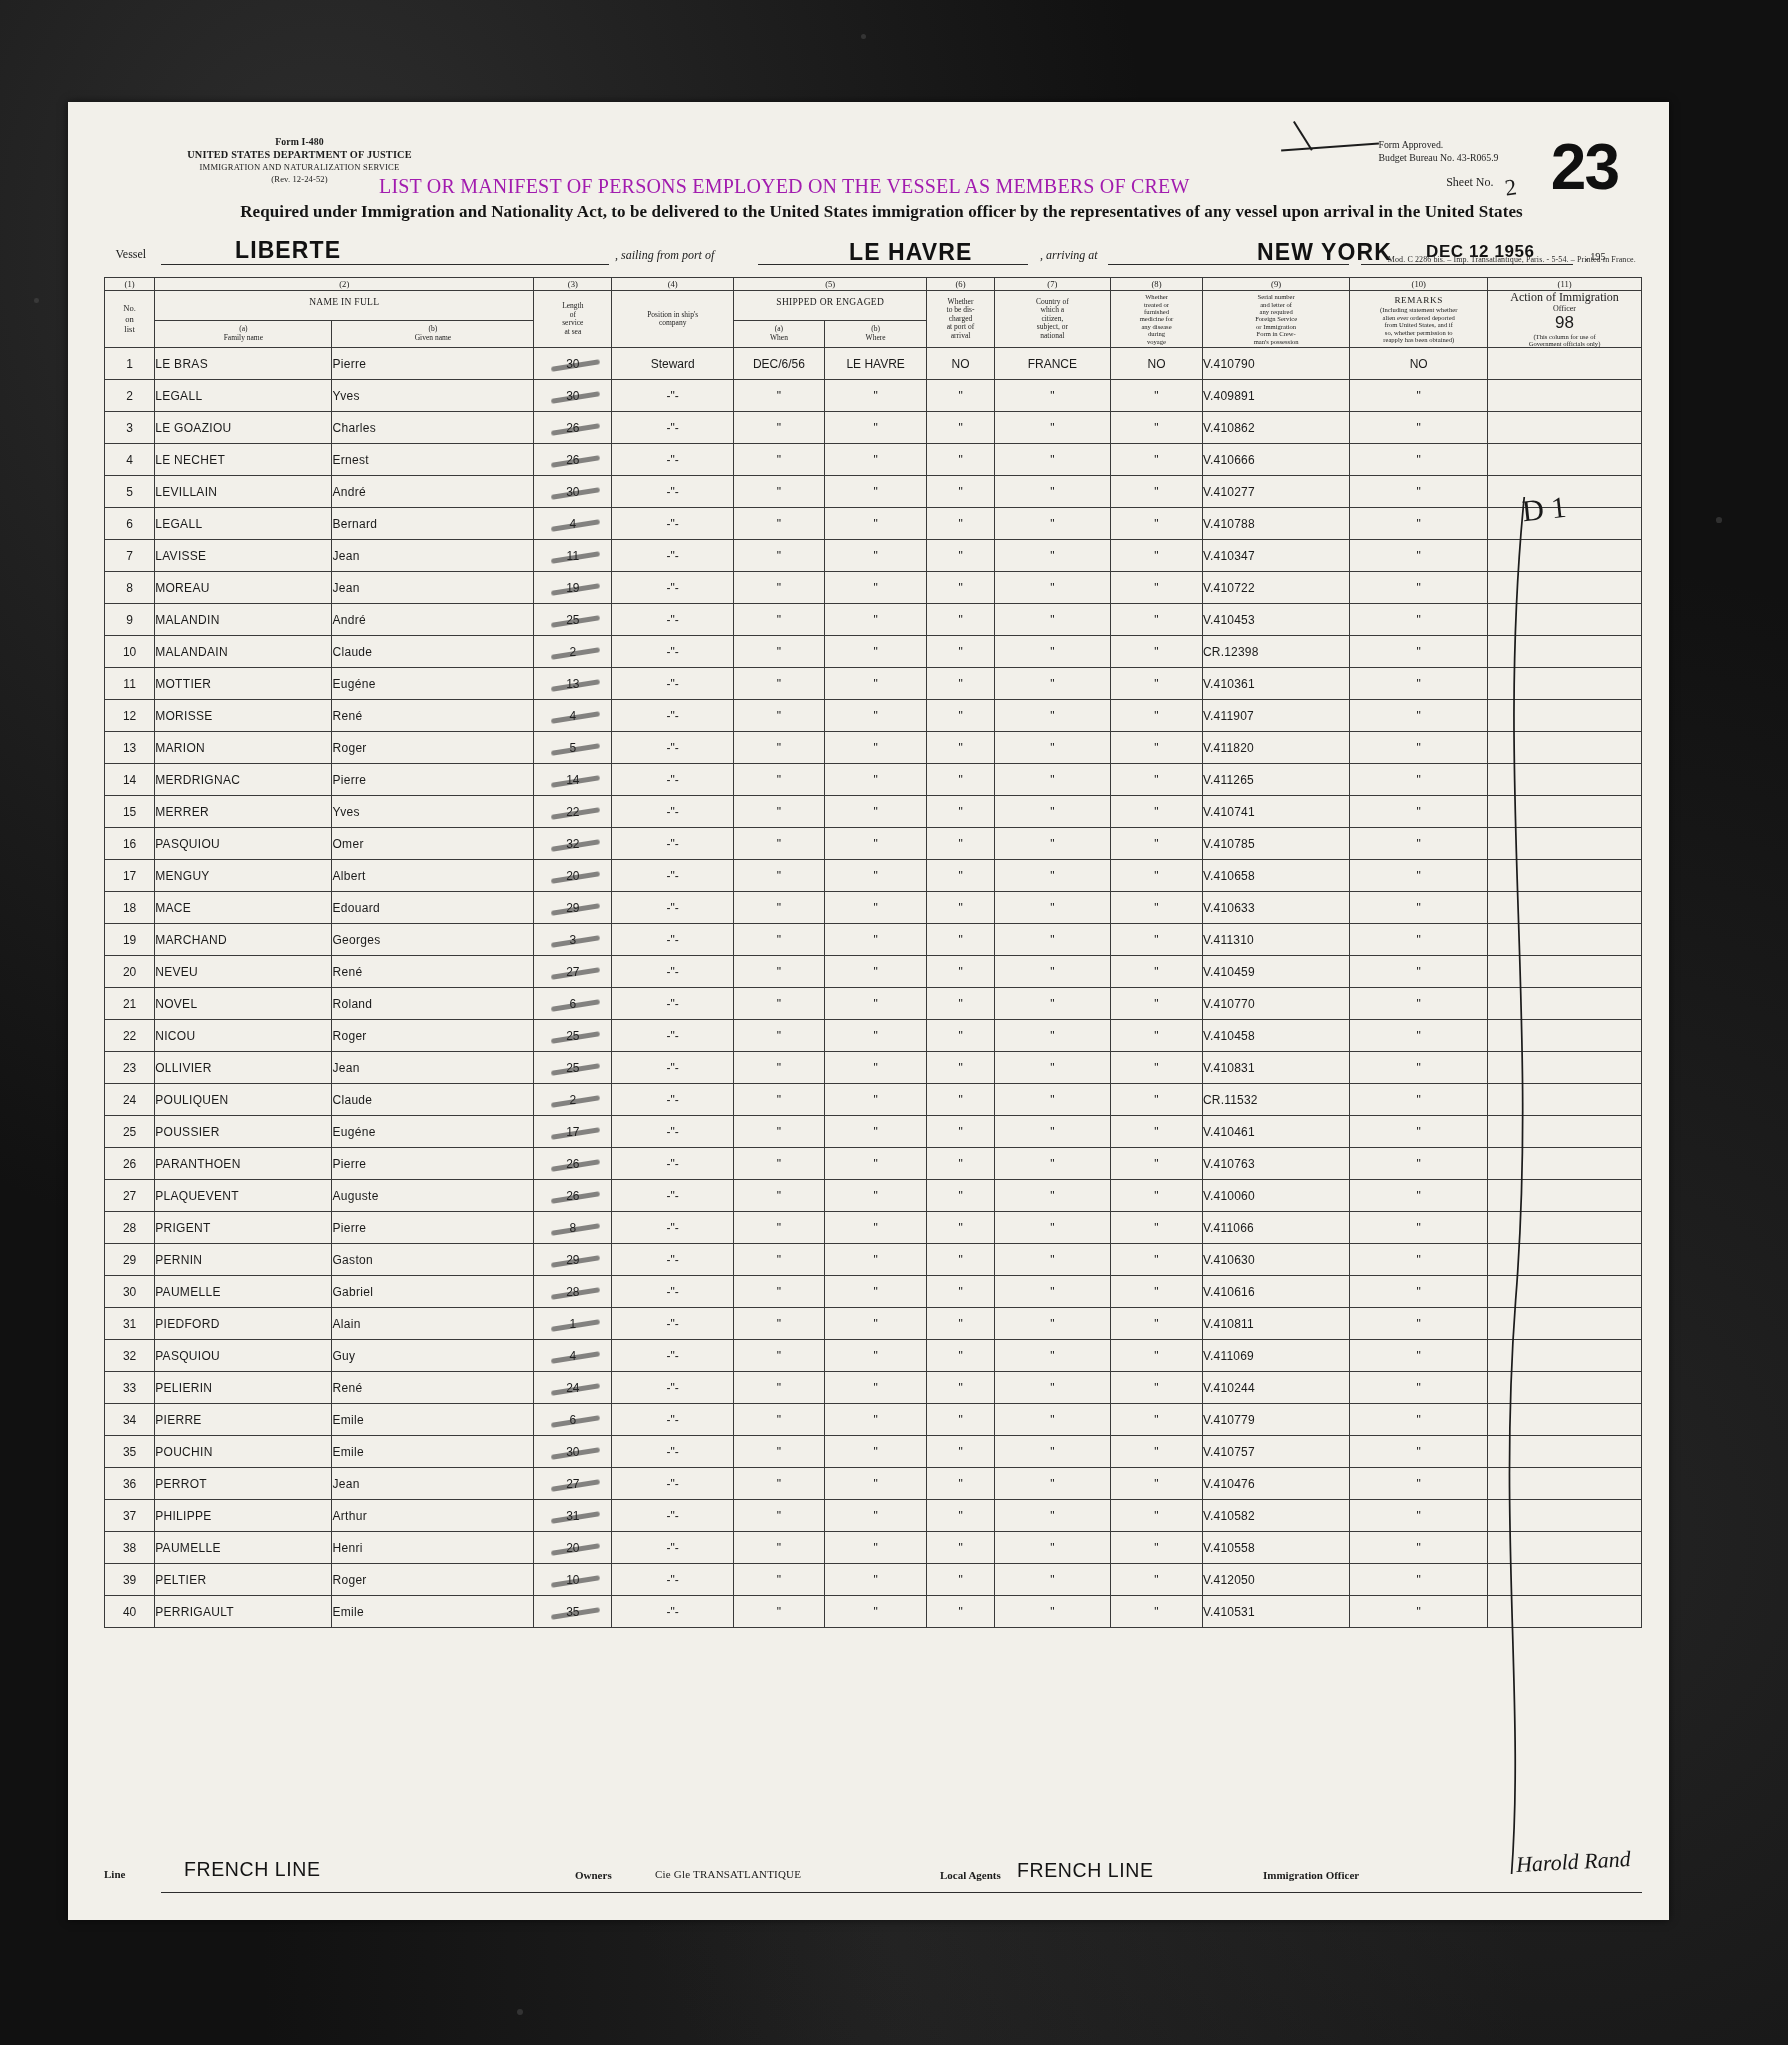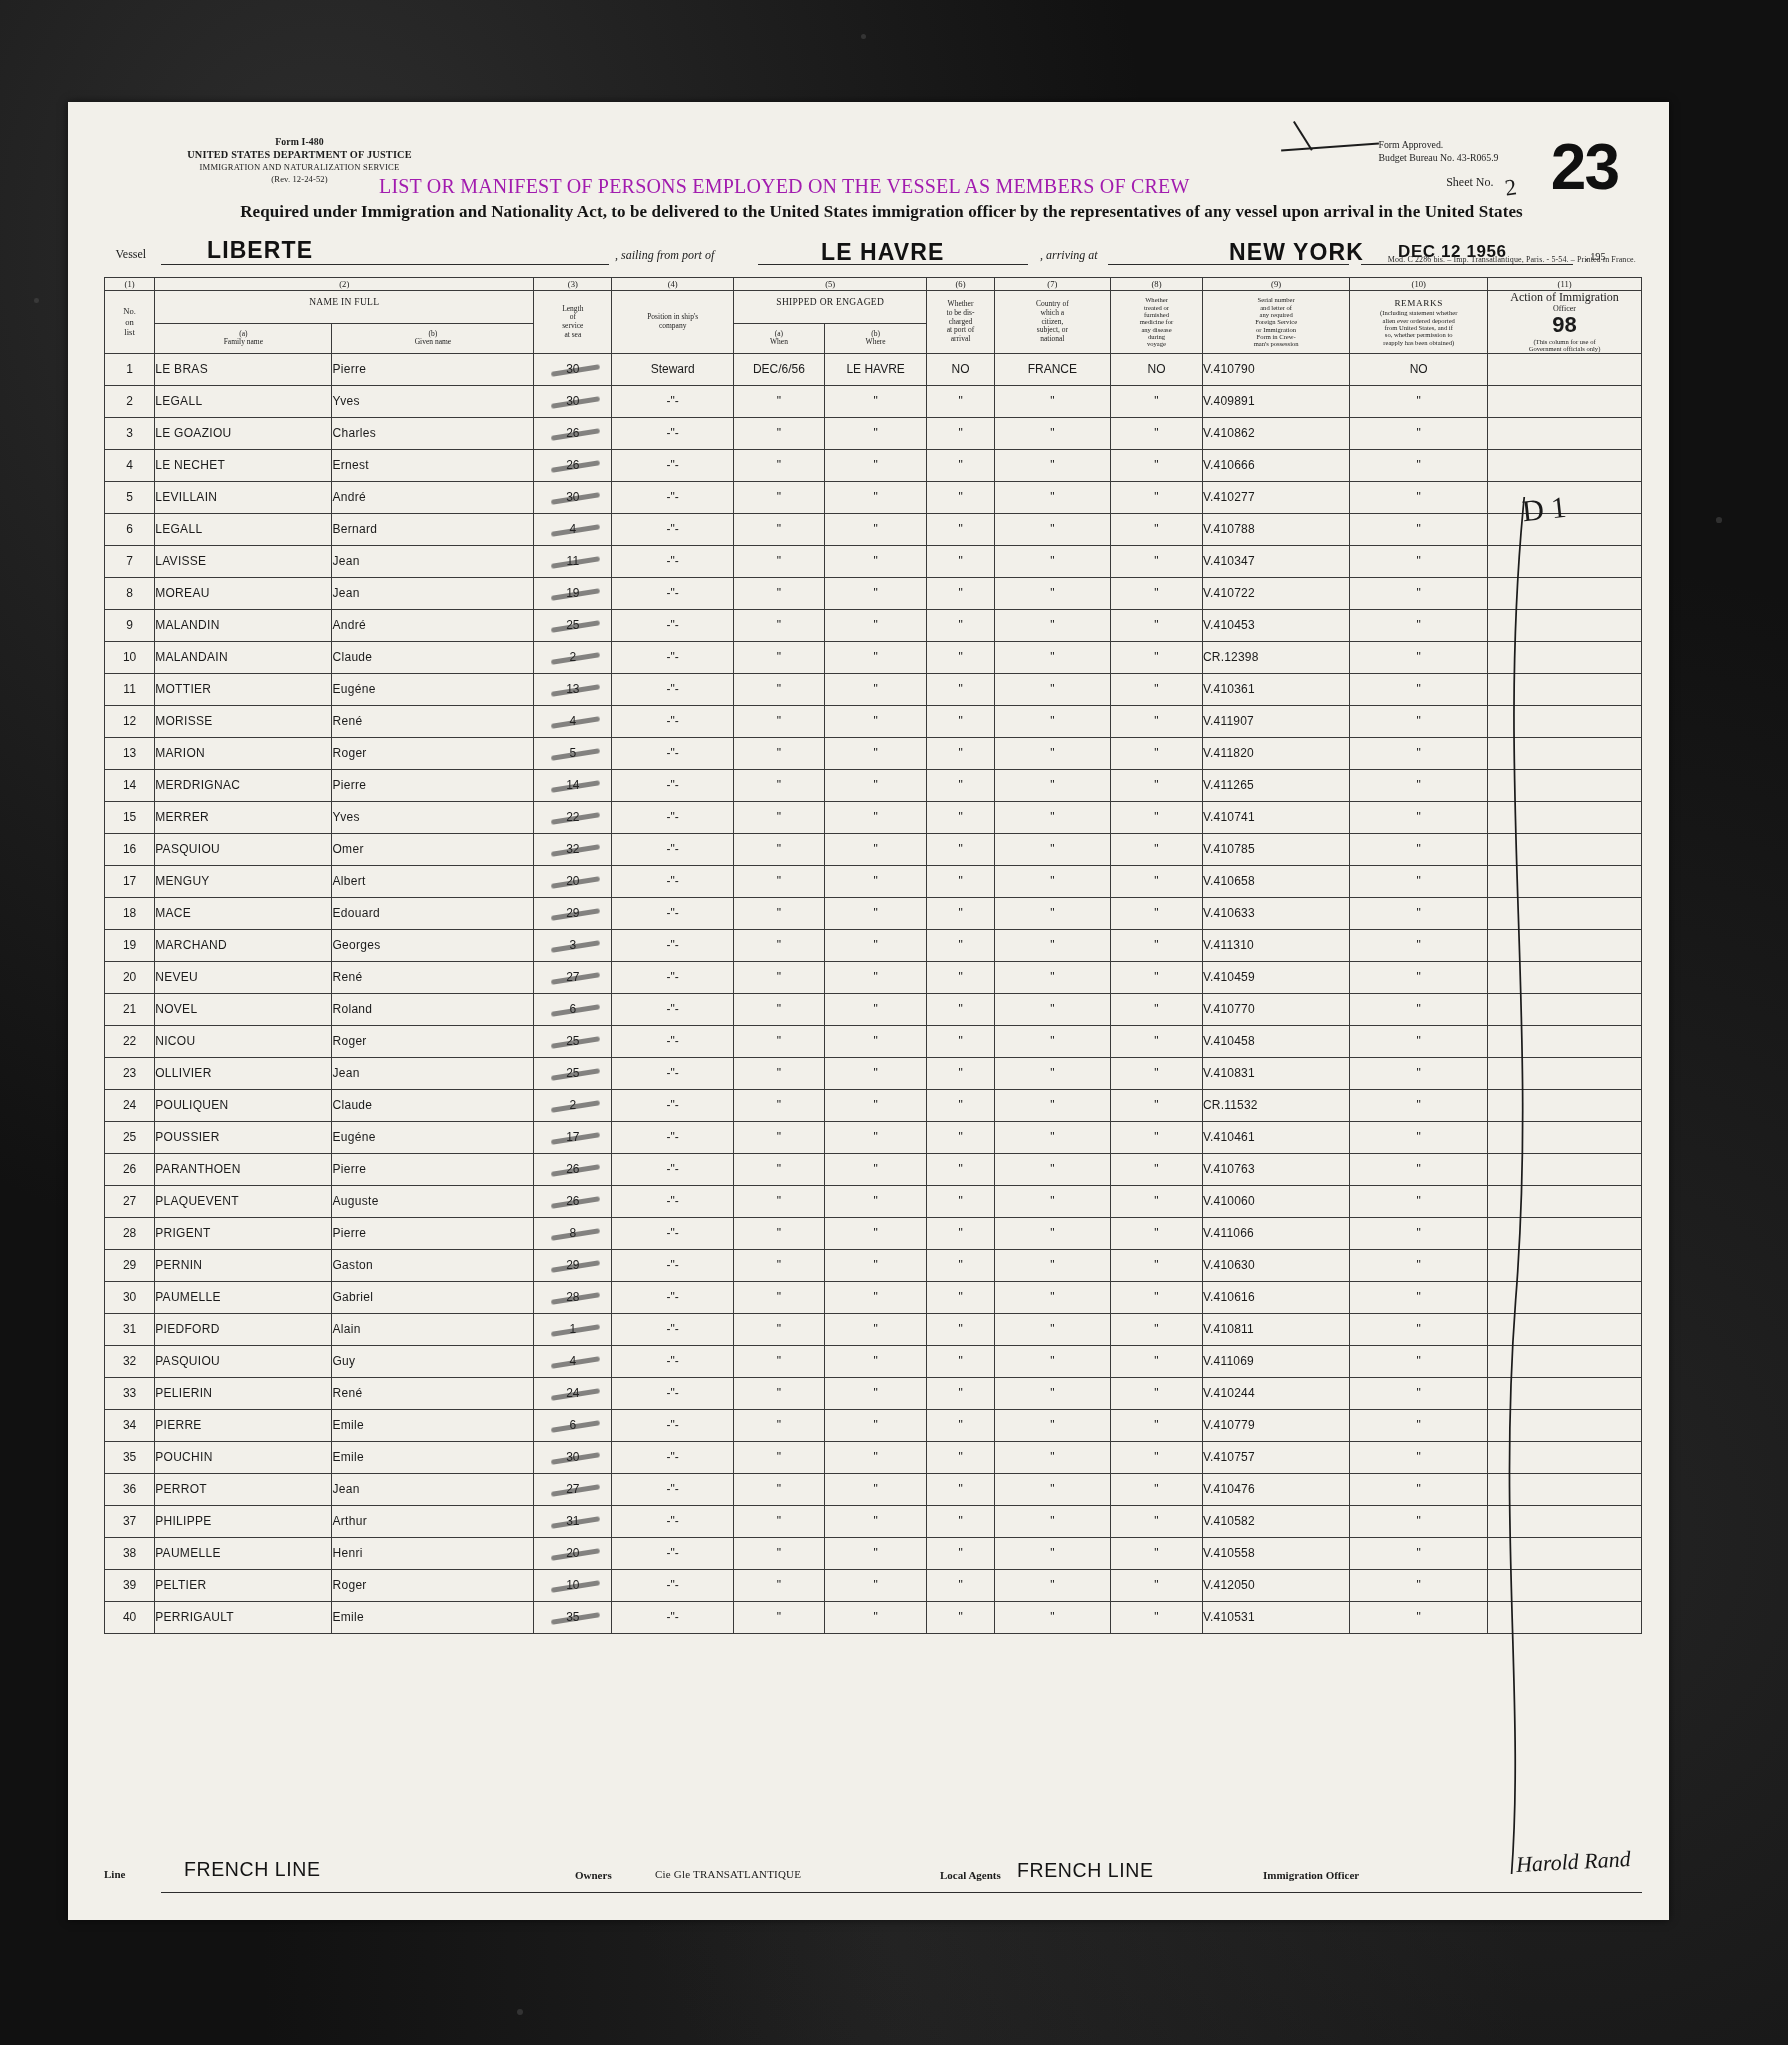--- a/index.html
+++ b/index.html
@@ -153,20 +153,21 @@
   .vessel-row .lbl { position: absolute; font-size: 12px; }
   .vline {
     position: absolute;
     border-bottom: 0.9px solid #2a2a2a;
     height: 0;
   }
   .hand {
     position: absolute;
     font-family: "Liberation Sans", sans-serif;
     color: #121212;
+    margin-left: 28px;
   }
   .hand-big {
     font-size: 23px;
     letter-spacing: 1.1px;
     font-weight: bold;
   }
   .printed-note {
     position: absolute;
     right: 5.7px;
     top: 125px;
@@ -436,21 +437,21 @@
           <div style="font-size:9.2px;letter-spacing:0.6px;margin-bottom:1.1px;">REMARKS</div>
           <div>(Including statement whether</div>
           <div>alien ever ordered deported</div>
           <div>from United States, and if</div>
           <div>so, whether permission to</div>
           <div>reapply has been obtained)</div>
         </td>
         <td class="hcell tiny" rowspan="2">
           <div style="font-size:12px;">Action of Immigration</div>
           <div style="font-size:8px;">Officer</div>
-          <div style="font-size:22px;font-weight:bold;font-family:'Liberation Sans',sans-serif;">98</div>
+          <div style="font-size:17px;font-weight:normal;font-family:'Liberation Sans',sans-serif;">98</div>
           <div>(This column for use of</div>
           <div>Government officials only)</div>
         </td>
       </tr>
       <tr>
         <td class="hcell small" style="height:26.4px;">
           <div>(a)</div>
           <div>Family name</div>
         </td>
         <td class="hcell small">

